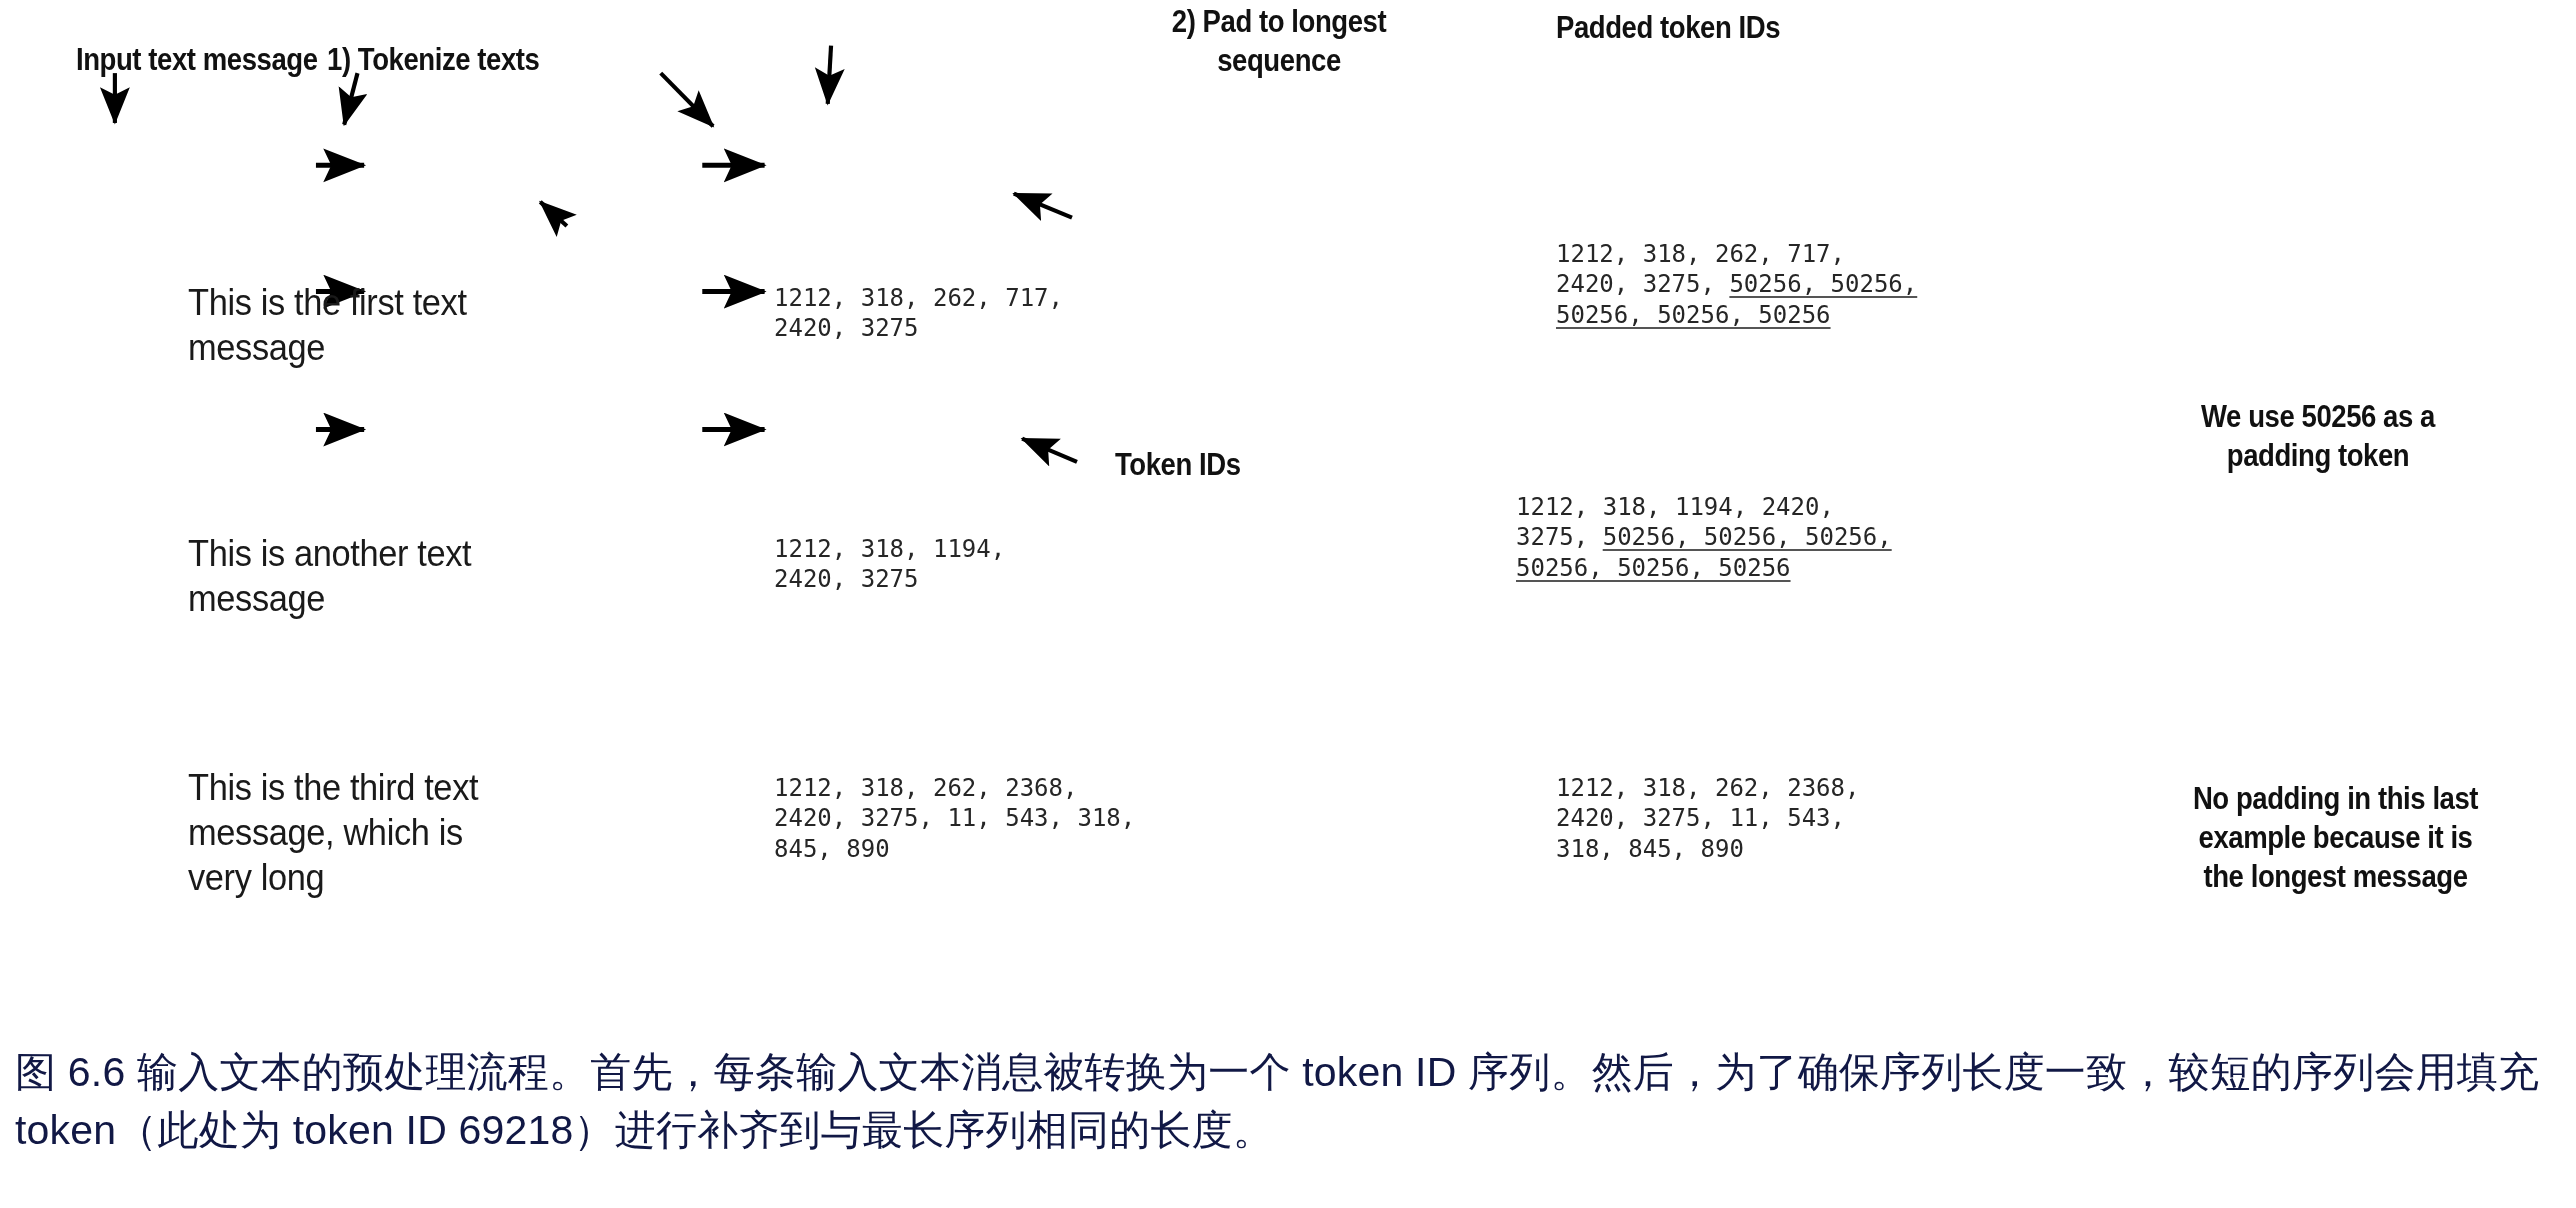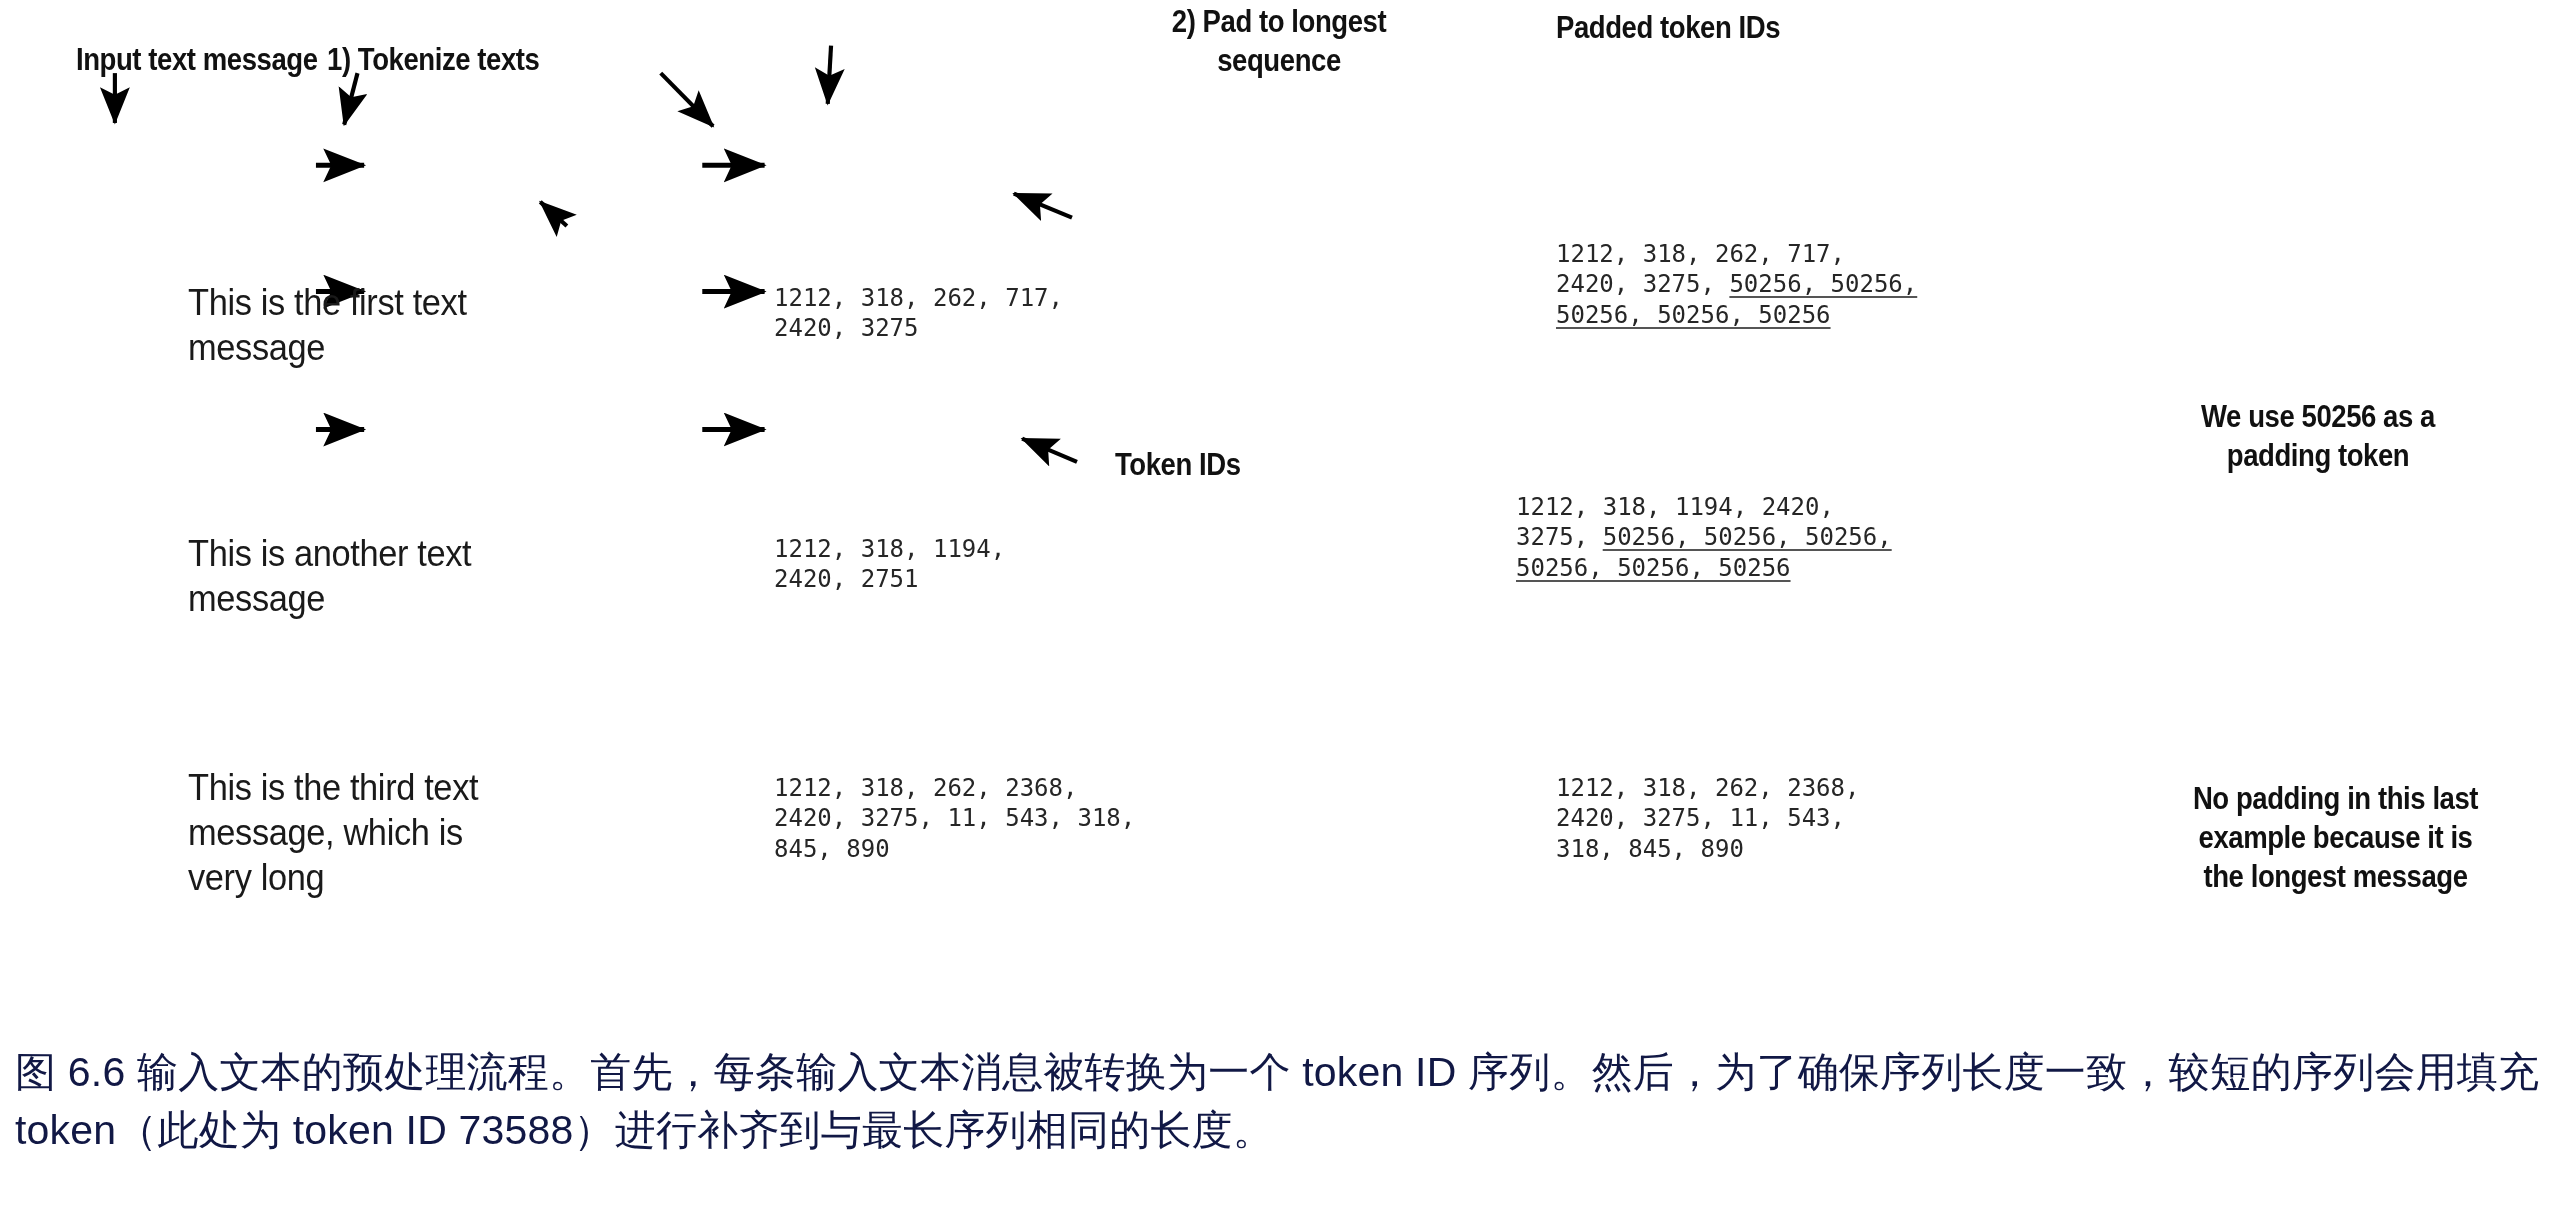--- a/index.html
+++ b/index.html
@@ -174,32 +174,32 @@
 2420, 3275</div>
 
 <div class="abs tokens" style="left:1556px; top:239px; width:632px;"><span>1212, 318, 262, 717,
 2420, 3275, </span><span class="pad">50256, 50256,</span>
 <span class="pad">50256, 50256, 50256</span></div>
 
 <div class="abs msg" style="left:188px; top:532px;">This is another text
 message</div>
 
 <div class="abs tokens" style="left:774px; top:534px;">1212, 318, 1194,
-2420, 2751</div>
+2420, 3275</div>
 
 <div class="abs tokens" style="left:1516px; top:492px; width:665px;"><span>1212, 318, 1194, 2420,
 3275, </span><span class="pad">50256, 50256, 50256,</span>
 <span class="pad">50256, 50256, 50256</span></div>
 
 <div class="abs msg" style="left:188px; top:766px;">This is the third text
 message, which is
 very long</div>
 
 <div class="abs tokens" style="left:774px; top:773px;">1212, 318, 262, 2368,
 2420, 3275, 11, 543, 318,
 845, 890</div>
 
 <div class="abs tokens" style="left:1556px; top:773px; width:632px;">1212, 318, 262, 2368,
 2420, 3275, 11, 543,
 318, 845, 890</div>
 
-<div class="caption">图 6.6 输入文本的预处理流程。首先，每条输入文本消息被转换为一个 token ID 序列。然后，为了确保序列长度一致，较短的序列会用填充 token（此处为 token ID 73588）进行补齐到与最长序列相同的长度。</div>
+<div class="caption">图 6.6 输入文本的预处理流程。首先，每条输入文本消息被转换为一个 token ID 序列。然后，为了确保序列长度一致，较短的序列会用填充 token（此处为 token ID 69218）进行补齐到与最长序列相同的长度。</div>
 
 
 </body></html>

